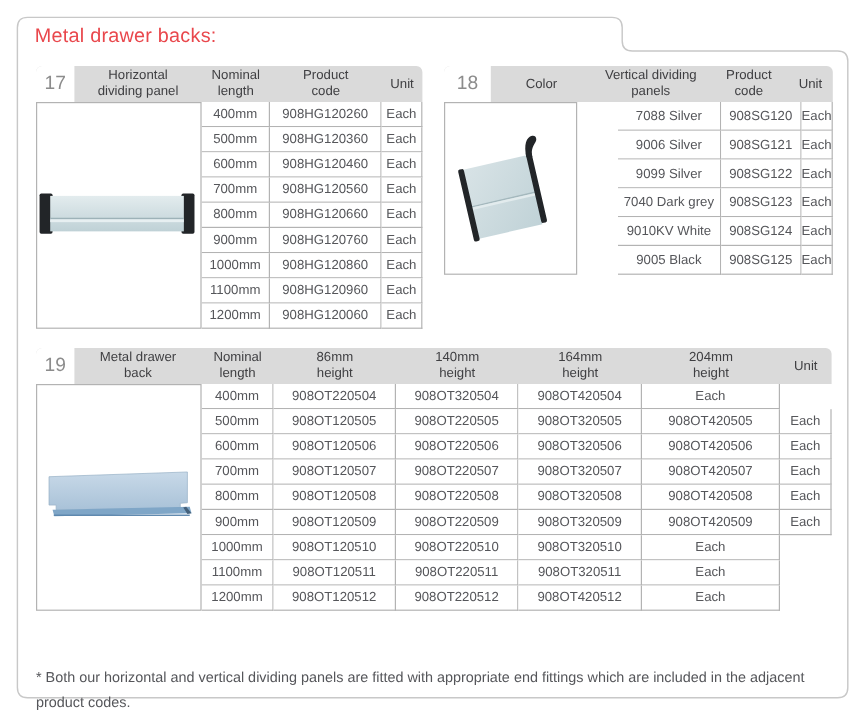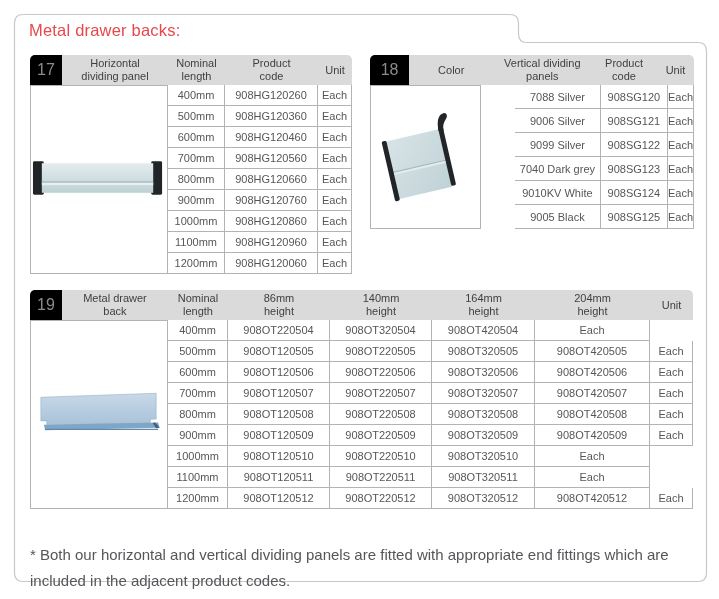--- a/index.html
+++ b/index.html
@@ -4,21 +4,21 @@
 <style>
   html,body{margin:0;padding:0;background:#fff;}
   body{width:719px;height:599px;position:relative;overflow:hidden;
        font-family:"Liberation Sans",sans-serif;color:#55565a;}
   .abs{position:absolute;}
   #frame{left:0;top:0;width:719px;height:599px;pointer-events:none;}
   #title{left:29px;top:21px;font-size:16.5px;color:#e9474c;letter-spacing:0.2px;}
   
   .ptable{position:absolute;font-size:11px;}
   .thead{display:flex;height:30px;background:#dadada;border-radius:5px 5px 0 0;overflow:hidden;}
-  .numcell{background:#000000;color:#8c8c8c;font-size:16px;display:flex;align-items:center;justify-content:center;}
+  .numcell{background:#ffffff;color:#8c8c8c;font-size:16px;display:flex;align-items:center;justify-content:center;}
   .hcell{display:flex;align-items:center;justify-content:center;text-align:center;
          color:#3f3f42;line-height:1.15;white-space:pre-line;}
   .tbody{display:flex;align-items:stretch;}
   .imgcell{border:1px solid #b3b3b3;box-sizing:border-box;background:#fff;position:relative;}
   .rows{flex:1;}
   .trow{display:flex;box-sizing:border-box;}
   .tcell{box-sizing:border-box;display:flex;align-items:center;justify-content:center;
          border-right:1px solid #b3b3b3;border-bottom:1px solid #b3b3b3;background:#fff;
          color:#55565a;white-space:nowrap;}
   
@@ -38,21 +38,21 @@
   
   #t19{left:30px;top:290px;width:663px;}
   #t19 .numcell{width:32px;}
   #t19 .h-img{width:106px;} #t19 .h-1{width:60px;} #t19 .h-2{width:102px;} #t19 .h-3{width:102px;}
   #t19 .h-4{width:103px;} #t19 .h-5{width:115px;} #t19 .h-6{width:43px;}
   #t19 .imgcell{width:138px;}
   #t19 .trow{height:21px;}
   #t19 .tcell:nth-child(1){width:60px;} #t19 .tcell:nth-child(2){width:102px;}
   #t19 .tcell:nth-child(3){width:102px;} #t19 .tcell:nth-child(4){width:103px;}
   #t19 .tcell:nth-child(5){width:115px;} #t19 .tcell:nth-child(6){flex:1;}
-  #footnote{left:30px;top:542px;width:645px;font-size:15px;line-height:1.75;color:#55565a;}
+  #footnote{left:30px;top:554px;width:645px;font-size:12px;line-height:1.75;color:#55565a;}
   .imgwrap{position:absolute;left:0;top:0;width:100%;height:100%;}
 </style>
 </head>
 <body>
 
 <svg id="frame" class="abs" width="719" height="599" viewBox="0 0 719 599">
   <path d="M 23 14.5 H 510 Q 518.5 14.5 518.5 23 V 34 Q 518.5 42.5 527 42.5 H 698
            Q 706.5 42.5 706.5 51 V 573 Q 706.5 581.5 698 581.5 H 23
            Q 14.5 581.5 14.5 573 V 23 Q 14.5 14.5 23 14.5 Z" fill="#ffffff" stroke="#c8c8c8" stroke-width="1.2"></path>
 </svg>
@@ -292,21 +292,20 @@
           <div class="tcell">1100mm</div>
           <div class="tcell">908OT120511</div>
           <div class="tcell">908OT220511</div>
           <div class="tcell">908OT320511</div>
           <div class="tcell">Each</div>
         </div>
         <div class="trow">
           <div class="tcell">1200mm</div>
           <div class="tcell">908OT120512</div>
           <div class="tcell">908OT220512</div>
-          <div class="tcell">908OT320512</div>
           <div class="tcell">908OT420512</div>
           <div class="tcell">Each</div>
         </div>
       </div>
   </div>
 </div>
 
 <div id="footnote" class="abs">* Both our horizontal and vertical dividing panels are fitted with appropriate end fittings which are included in the adjacent product codes.</div>
 
 </body></html>

